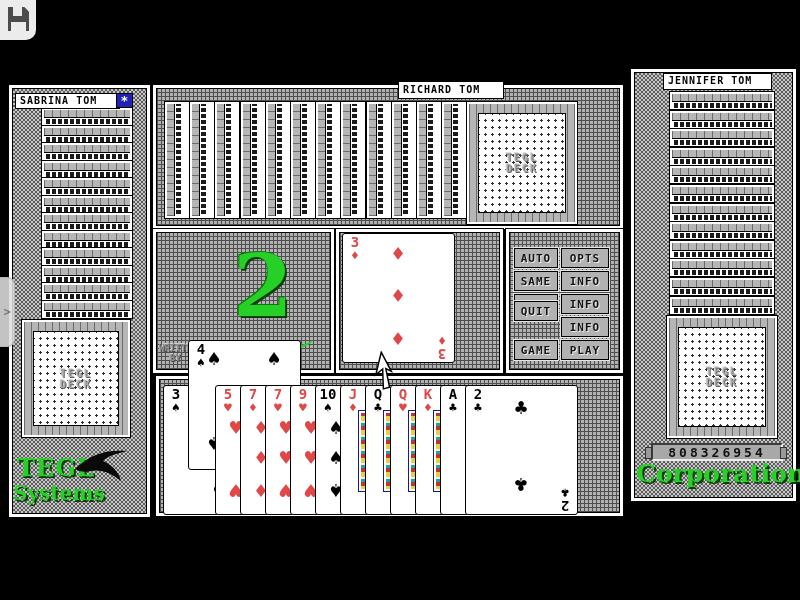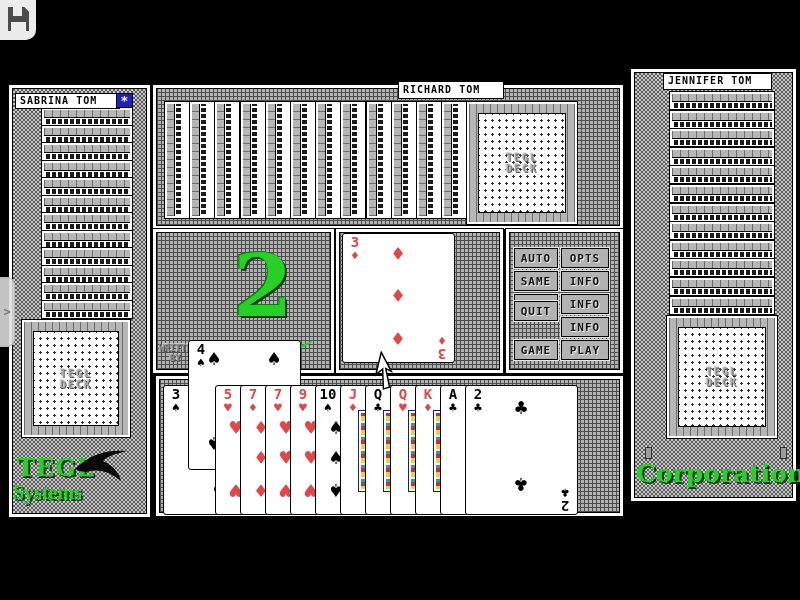--- a/index.html
+++ b/index.html
@@ -165,21 +165,21 @@
       <div class="cb-frame"></div>
       <div class="cb-inner">
           <div class="cb-label">TEGL
 DECK</div>
         </div>
     </div>
     <div class="green-serif" style="left:8px;top:368px;font-size:24px;letter-spacing:1px;">TEGL</div>
     <svg style="position:absolute;left:64px;top:362px;" width="56" height="36" viewBox="0 0 56 36">
       <path d="M2,22 C14,10 30,2 54,4 C38,8 34,10 30,14 C40,18 46,26 48,34 C38,26 28,22 18,24 C10,26 6,24 2,22 Z" fill="#0a0a0a"></path>
     </svg>
-    <div class="green-serif" style="left:4px;top:396px;font-size:20px;font-family:Liberation Serif, serif;">Systems</div>
+    <div class="green-serif" style="left:4px;top:396px;font-size:20px;">Systems</div>
   </div>
 
   <div class="panel gridbg" style="left:152px;top:84px;width:470px;height:144px;">
     <div id="top-strips">
         <div class="vstrip" style="top: 16px; left: 11px;">
           <div class="ticks"></div>
           <div class="dots"></div>
         </div>
         <div class="vstrip" style="top: 16px; left: 36.2px;">
           <div class="ticks"></div>
@@ -288,20 +288,21 @@
           <div class="dots"></div>
         </div>
       </div>
     <div class="cardback" style="left:35px;top:246px;width:110px;height:122px;">
       <div class="cb-frame"></div>
       <div class="cb-inner">
           <div class="cb-label">TEGL
 DECK</div>
         </div>
     </div>
+    <div class="serial" style="left:20px;top:374px;width:128px;height:14px;">808326954</div>
     <div class="nub" style="left:14px;top:378px;"></div>
     <div class="nub" style="left:149px;top:378px;"></div>
     <div class="green-serif" style="left:5px;top:390px;font-size:25px;">Corporation</div>
   </div>
 
   <div class="panel gridbg" style="left:152px;top:228px;width:181px;height:144px;">
     <div class="green-serif" id="logo-2">2</div>
     <div id="logo-swoosh"></div>
   </div>
   <div class="credits" style="left:159px;top:343px;width:29px;height:24px;"><span id="credits-line"><span>WRITTEN</span><br>&nbsp;&nbsp;<span>BY</span></span></div>

